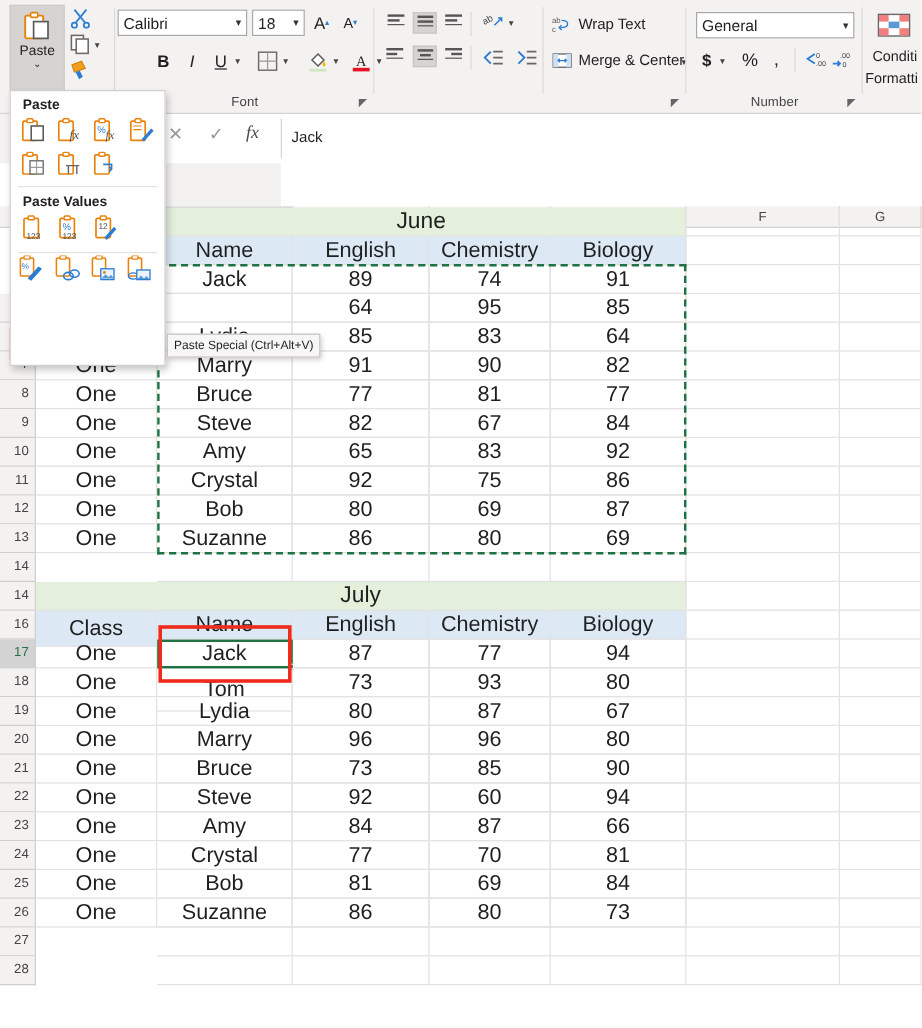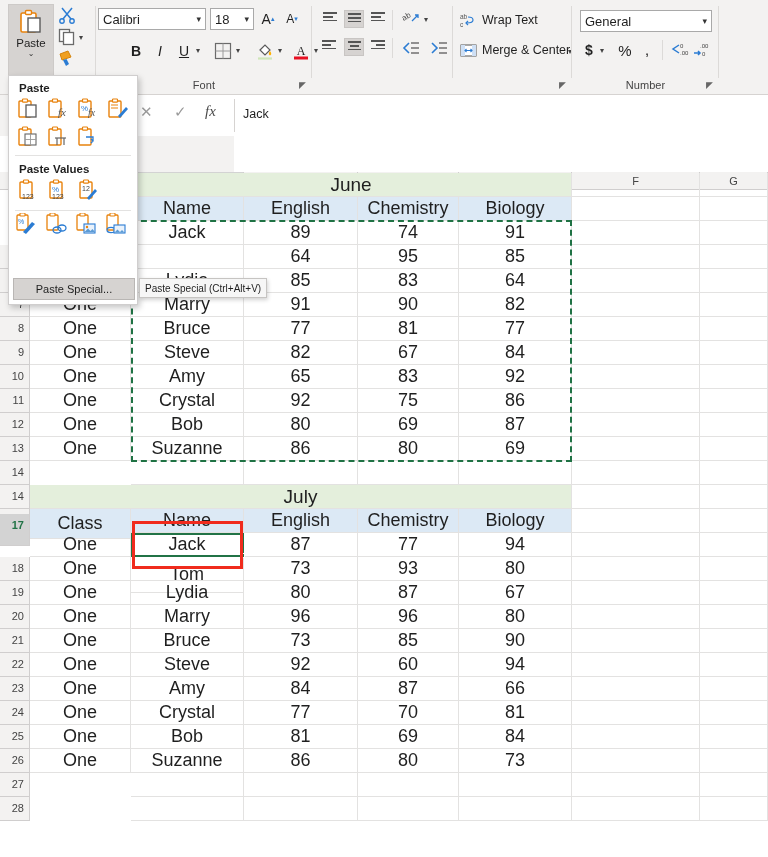--- a/index.html
+++ b/index.html
@@ -335,20 +335,34 @@
           <text x="8" y="7" font-size="6" fill="#444">.00</text>
           <path d="M2 12 L8 12 M6 10 L8 12 L6 14" stroke="#2b7cd3" stroke-width="1.5" fill="none"></path>
           <text x="10" y="15" font-size="6" fill="#444">0</text>
         </svg>
       </div>
       <div class="rb-label" style="left:0;width:147px;">Number</div>
       <div class="rb-dialog">◤</div>
       <div class="rb-sep" style="left:146px;"></div>
     </div>
 
+    <div class="rb-group" style="left:719px;width:49px;">
+      <div style="position:absolute;left:12px;top:10px;">
+        <svg width="28" height="24" viewBox="0 0 28 24">
+          <rect x="1" y="2" width="26" height="18" fill="#fff" stroke="#6a6a6a" stroke-width="1.2"></rect>
+          <rect x="1.5" y="2.5" width="8" height="5.5" fill="#f08080"></rect>
+          <rect x="18.5" y="2.5" width="8" height="5.5" fill="#f08080"></rect>
+          <rect x="9.5" y="8" width="9" height="5.5" fill="#5b9bd5"></rect>
+          <rect x="1.5" y="13.5" width="8" height="6" fill="#f08080"></rect>
+          <rect x="18.5" y="13.5" width="8" height="6" fill="#f08080"></rect>
+        </svg>
+      </div>
+      <span style="position:absolute;left:8px;top:40px;font-size:12px;color:#1f1f1f;white-space:nowrap">Conditi</span>
+      <span style="position:absolute;left:2px;top:58px;font-size:12px;color:#1f1f1f;white-space:nowrap">Formatti</span>
+    </div>
   </div>
 
   <div class="fbar">
     <div class="namebox"></div>
     <div class="fbar-gray"></div>
     <div class="fbar-ctl" style="left:140px;">✕</div>
     <div class="fbar-ctl" style="left:174px;">✓</div>
     <div class="fbar-ctl" style="left:205px;font-style:italic;color:#4a4a4a;font-family:'Liberation Serif',serif;">fx</div>
     <div class="fbar-in">Jack</div>
   </div>
@@ -369,21 +383,21 @@
         <div class="rowhdr" style="top: 121px; height: 24px; line-height: 22px;">7</div>
         <div class="rowhdr" style="top: 145px; height: 24px; line-height: 22px;">8</div>
         <div class="rowhdr" style="top: 169px; height: 24px; line-height: 22px;">9</div>
         <div class="rowhdr" style="top: 193px; height: 24px; line-height: 22px;">10</div>
         <div class="rowhdr" style="top: 217px; height: 24px; line-height: 22px;">11</div>
         <div class="rowhdr" style="top: 241px; height: 24px; line-height: 22px;">12</div>
         <div class="rowhdr" style="top: 265px; height: 24px; line-height: 22px;">13</div>
         <div class="rowhdr" style="top: 289px; height: 24px; line-height: 22px;">14</div>
         <div class="rowhdr" style="top: 313px; height: 24px; line-height: 22px;">14</div>
         <div class="rowhdr" style="top: 337px; height: 24px; line-height: 22px;">16</div>
-        <div class="rowhdr sel" style="top: 342px; height: 32px; line-height: 22px; font-weight: bold;">17</div>
+        <div class="rowhdr sel" style="top: 361px; height: 32px; line-height: 22px;">17</div>
         <div class="rowhdr" style="top: 385px; height: 24px; line-height: 22px;">18</div>
         <div class="rowhdr" style="top: 409px; height: 24px; line-height: 22px;">19</div>
         <div class="rowhdr" style="top: 433px; height: 24px; line-height: 22px;">20</div>
         <div class="rowhdr" style="top: 457px; height: 24px; line-height: 22px;">21</div>
         <div class="rowhdr" style="top: 481px; height: 24px; line-height: 22px;">22</div>
         <div class="rowhdr" style="top: 505px; height: 24px; line-height: 22px;">23</div>
         <div class="rowhdr" style="top: 529px; height: 24px; line-height: 22px;">24</div>
         <div class="rowhdr" style="top: 553px; height: 24px; line-height: 22px;">25</div>
         <div class="rowhdr" style="top: 577px; height: 24px; line-height: 22px;">26</div>
         <div class="rowhdr" style="top: 601px; height: 24px; line-height: 22px;">27</div>
@@ -795,20 +809,17 @@
         <svg width="22" height="22" viewBox="0 0 22 22">
             <rect x="2" y="2" width="11" height="15" rx="1" fill="#fff" stroke="#e8820c" stroke-width="1.3"></rect>
             <rect x="5" y="0" width="5" height="3" rx=".8" fill="#fff" stroke="#e8820c" stroke-width="1.1"></rect>
             <ellipse cx="6" cy="17" rx="4" ry="2.6" fill="none" stroke="#2b7cd3" stroke-width="1.2"></ellipse>
             <rect x="9" y="12" width="11" height="8" fill="#eaf2fb" stroke="#2b7cd3" stroke-width="1.1"></rect>
             <path d="M9.5 19.5 l3 -3 l2.5 2.5 l2 -2 l2.5 2.5 z" fill="#5b9bd5"></path>
           </svg>
       </span>
     </div>
 
-    <div class="pm-special">
-      <span>Paste Special...</span>
-    </div>
   </div>
 
   <div class="tooltip">Paste Special (Ctrl+Alt+V)</div>
 
 </div>
 
 </body></html>

